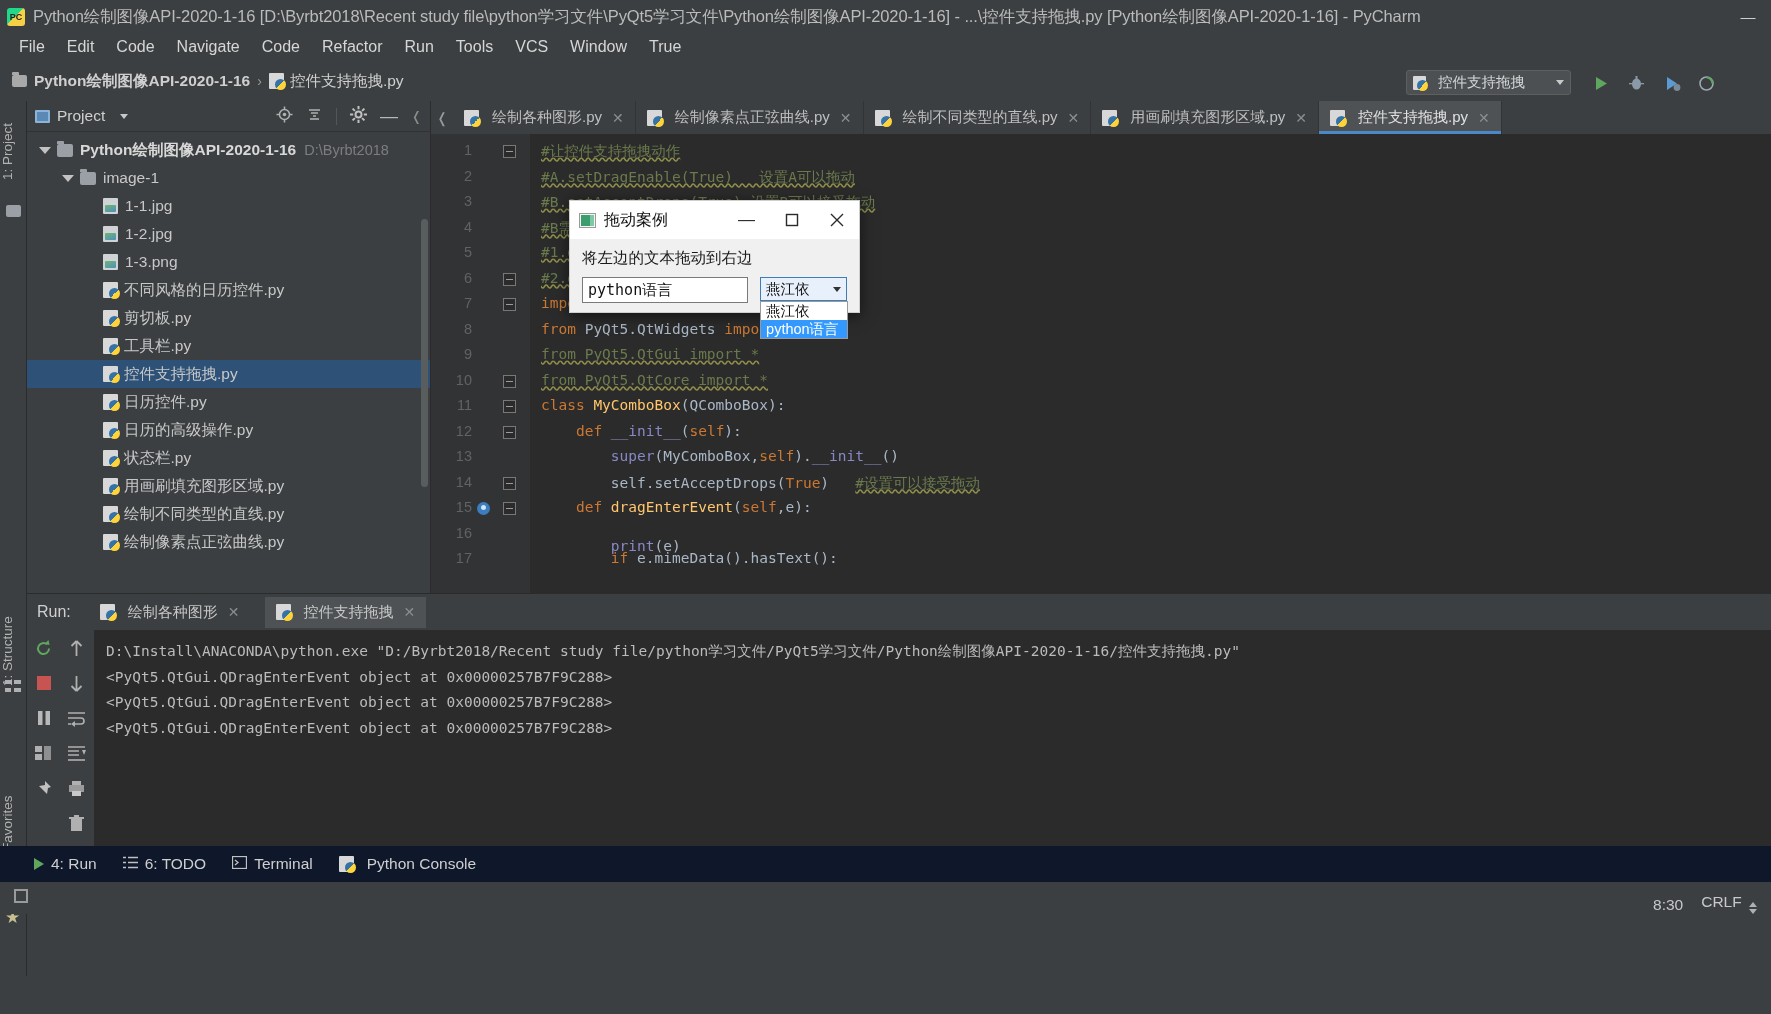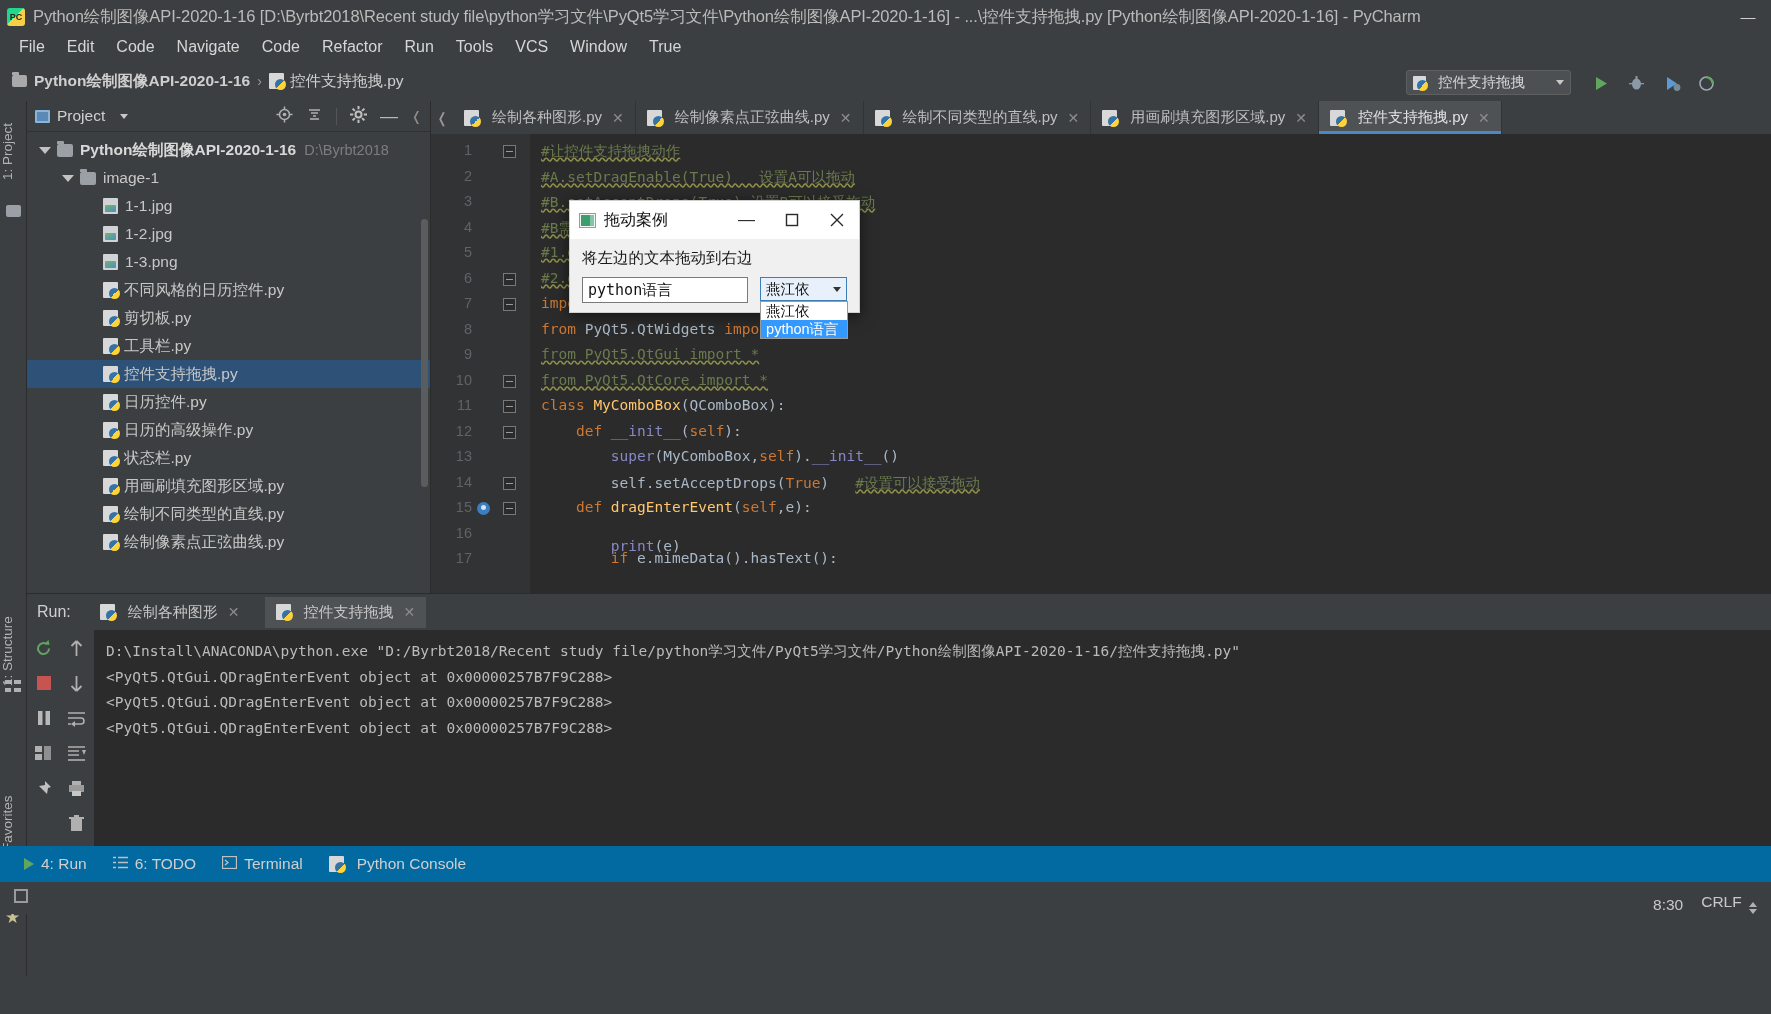--- a/index.html
+++ b/index.html
@@ -317,21 +317,21 @@
     position:absolute; left:67px; top:36px; right:0; bottom:0;
     background:#2b2b2b; padding: 9px 12px;
     font-family:"DejaVu Sans Mono","Liberation Mono",monospace;
     font-size: 14.5px; color:#bbbbbb; line-height: 25.5px;
     white-space: pre; overflow: hidden;
   }
 
   
   .statusbar {
     position: absolute; left: 0; top: 846px; width: 1771px; height: 36px;
-    background: #0369a1; display:flex; align-items:center; padding-left: 24px;
+    background: #0f172a; display:flex; align-items:center; padding-left: 34px;
     gap: 26px;
   }
   .sb-item { display:flex; align-items:center; gap:7px;
              color:#cfcfcf; font-size:15.5px; white-space:nowrap; }
   .tri-right {
     width:0;height:0;border-top:6px solid transparent;
     border-bottom:6px solid transparent;border-left:10px solid #5fa75f;
   }
   .bottombar {
     position:absolute; left:0; top:882px; width:1771px; height:32px;

